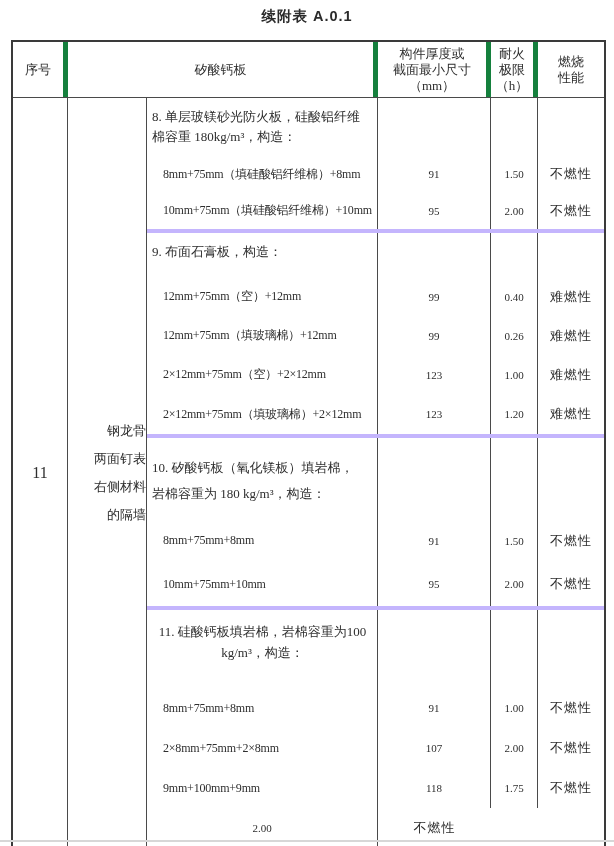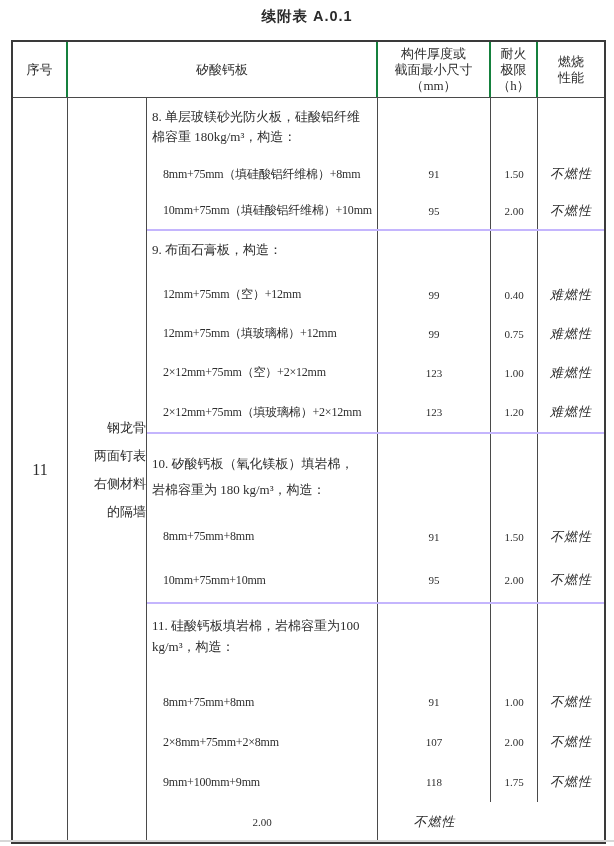--- a/index.html
+++ b/index.html
@@ -34,21 +34,21 @@
     background: #fff;
   }
   
   .hdr {
     display: grid;
     grid-template-columns: 55px 310px 113px 47px 66px;
     height: 56px;
     border-bottom: 1px solid #4a4a4a;
   }
   .hc {
-    border-right: 2px solid #15803d;
+    border-right: 5px solid #15803d;
     display: flex;
     flex-direction: column;
     align-items: center;
     justify-content: center;
     font-size: 13px;
     line-height: 16px;
     text-align: center;
     color: #2e2e2e;
   }
   .hc:last-child { border-right: none; }
@@ -71,36 +71,36 @@
     align-items: flex-end;
     justify-content: center;
     font-size: 13px;
     line-height: 28px;
     text-align: center;
   }
   .sections { width: 457px; display: flex; flex-direction: column; }
   .section {
     display: grid;
     grid-template-columns: 231px 113px 47px 66px;
-    border-bottom: 2px solid #c4b5fd;
+    border-bottom: 4px solid #c4b5fd;
   }
   .section.last { border-bottom: none; }
   .s0 { grid-template-rows: 58px 36px 37px; }
   .s1 { grid-template-rows: 44px 39px 39px 39px 40px; }
   .s2 { grid-template-rows: 81px 43px 44px; }
   .s3 { grid-template-rows: 78px 40px 40px 40px 40px; }
   .cell { border-right: 1px solid #4a4a4a; }
-  .cell.c4 { border-right: none; font-style: italic; }
+  .cell.c4 { border-right: none; }
   .intro {
     padding: 9px 4px 0 5px;
     font-size: 13px;
     line-height: 20px;
   }
   .s2 .intro { padding-top: 17px; line-height: 26px; }
-  .s3 .intro { padding-top: 11px; line-height: 21px; }
+  .s3 .intro { padding-top: 11px; line-height: 21px; text-align: center; }
   .spec {
     display: flex;
     align-items: center;
     padding-left: 4px;
     font-size: 12px;
     letter-spacing: -0.2px;
     white-space: nowrap;
     overflow: hidden;
     margin-left: 12px;
   }
@@ -197,21 +197,21 @@
           <div class="cell"></div>
           <div class="cell c4"></div>
 
           <div class="cell spec">12mm+75mm（空）+12mm</div>
           <div class="cell val">99</div>
           <div class="cell val">0.40</div>
           <div class="cell c4 comb">难燃性</div>
 
           <div class="cell spec">12mm+75mm（填玻璃棉）+12mm</div>
           <div class="cell val">99</div>
-          <div class="cell val">0.75</div>
+          <div class="cell val">0.26</div>
           <div class="cell c4 comb">难燃性</div>
 
           <div class="cell spec">2×12mm+75mm（空）+2×12mm</div>
           <div class="cell val">123</div>
           <div class="cell val">1.00</div>
           <div class="cell c4 comb">难燃性</div>
 
           <div class="cell spec">2×12mm+75mm（填玻璃棉）+2×12mm</div>
           <div class="cell val">123</div>
           <div class="cell val">1.20</div>

